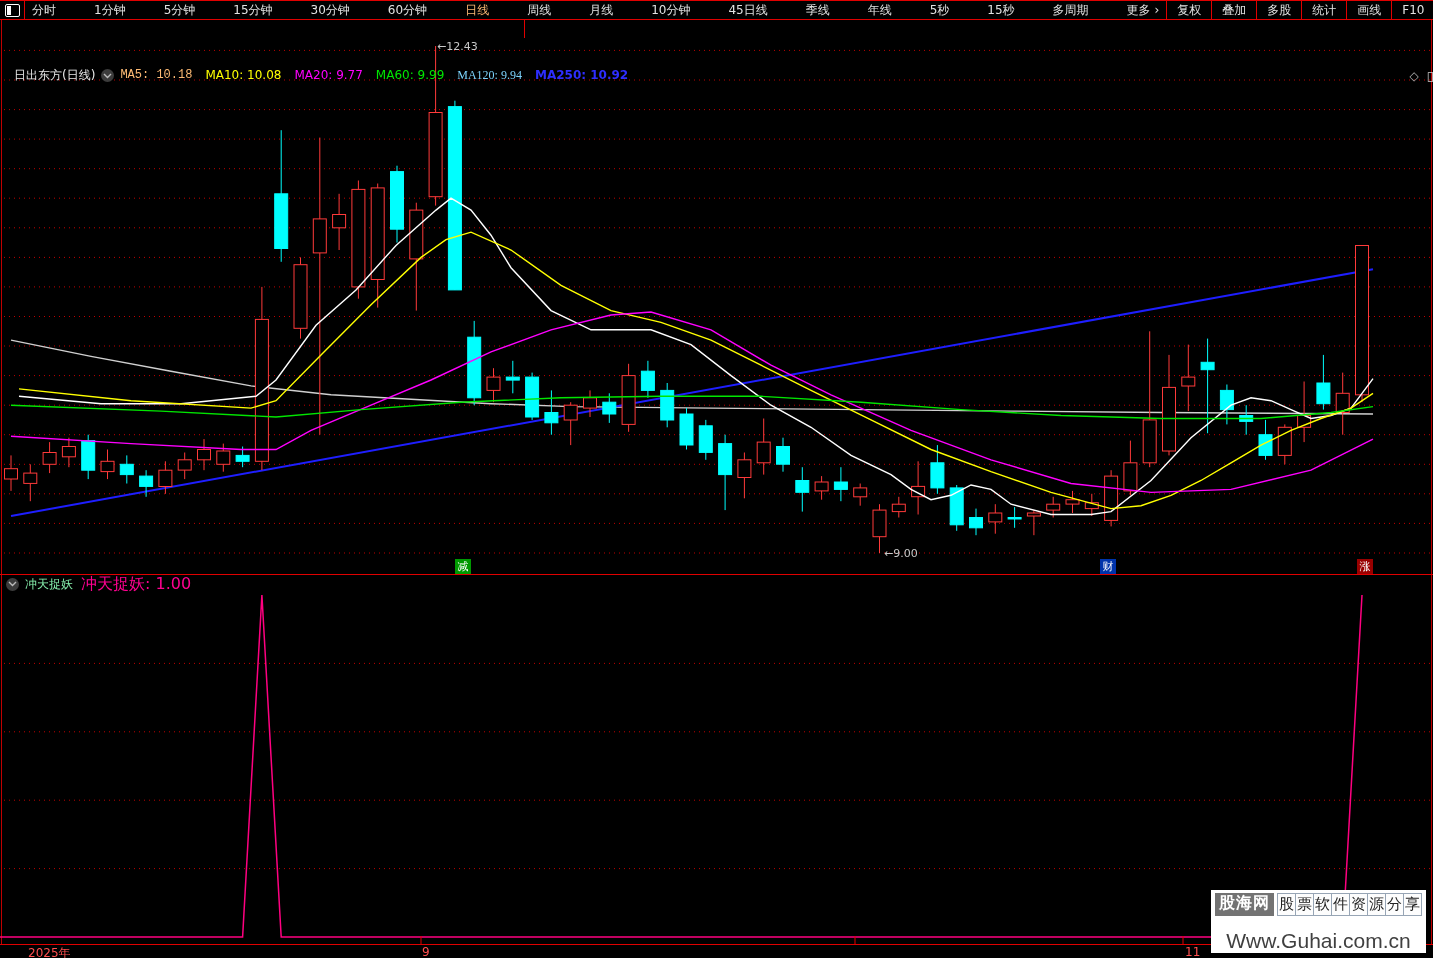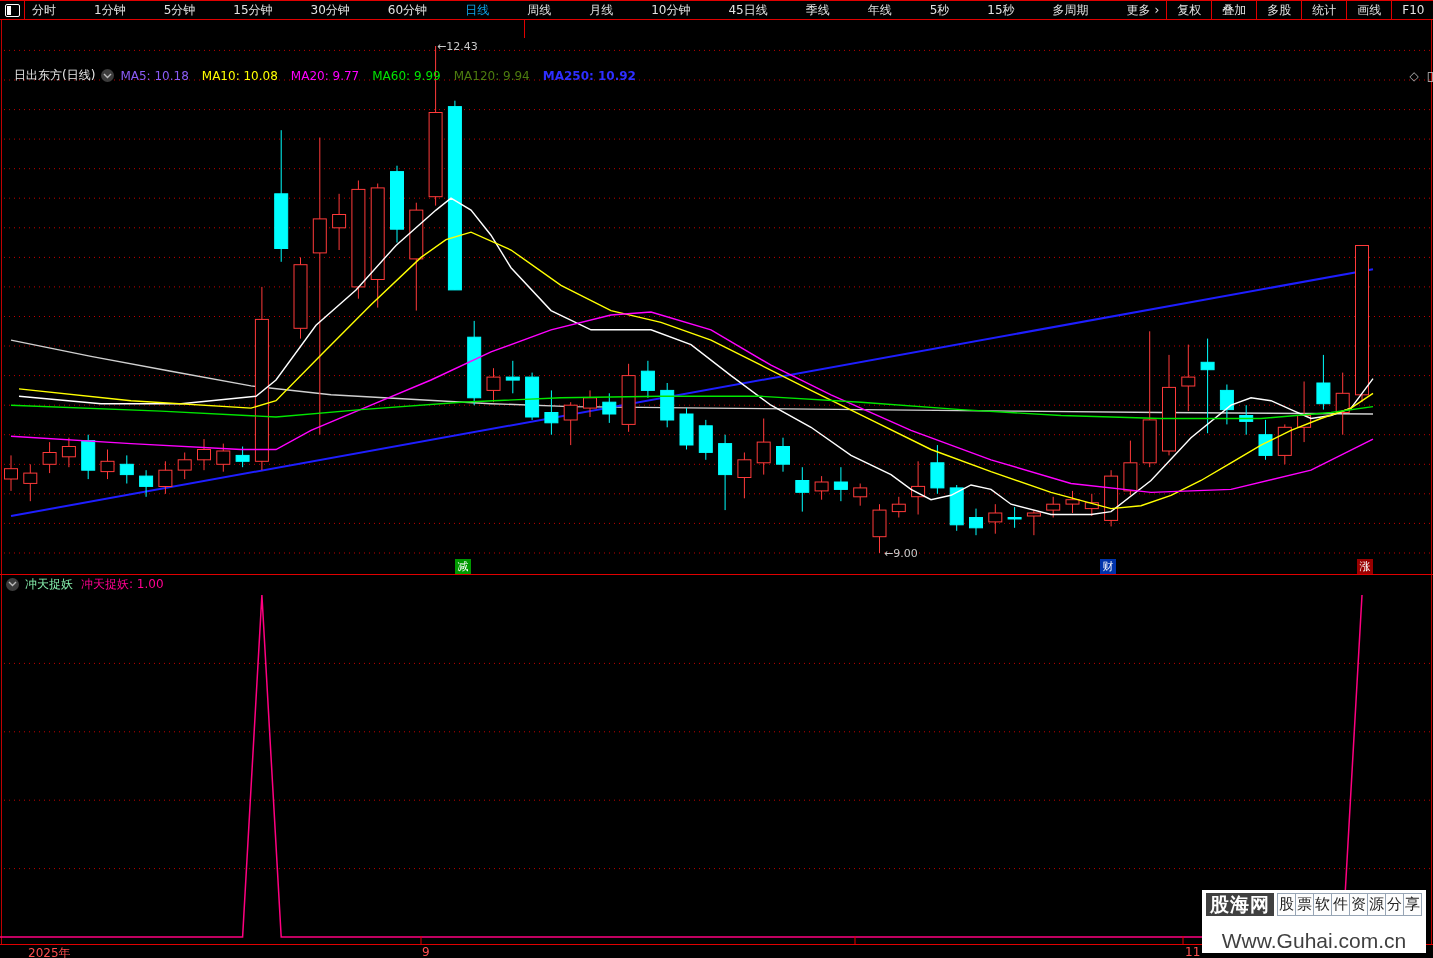--- a/index.html
+++ b/index.html
@@ -7,21 +7,21 @@
        font-family:"DejaVu Sans",sans-serif;color:#ddd;}
   
   .toolbar{position:absolute;left:0;top:0;width:1433px;height:20px;box-sizing:border-box;
            border-top:1px solid #e00000;border-bottom:1px solid #e00000;
            display:flex;align-items:center;font-size:12px;background:#000;z-index:5;}
   .tb-icon{width:13px;height:11px;border:1px solid #fff;border-radius:2px;margin:0 4px 0 5px;
            position:relative;flex:0 0 auto;}
   .tb-icon::after{content:"";position:absolute;left:1px;top:1px;bottom:1px;width:4px;background:#fff;}
   .tb-sep{width:1px;height:18px;background:#e00000;flex:0 0 auto;}
   .tb-item{padding:0 7px;color:#e2e2e2;white-space:nowrap;cursor:default;}
-  .tb-item.active{color:#0ea5e9;}
+  .tb-item.active{color:#fdba74;}
   .tb-spacer{flex:1;}
   .tb-right{display:flex;height:18px;align-items:center;}
   .tb-right .tb-item{border-left:1px solid #e00000;height:18px;line-height:18px;padding:0 10px;}
   
   .hdr{position:absolute;left:9px;top:21px;width:1433px;height:17px;display:flex;
        align-items:center;font-size:12px;z-index:4;margin-top:46px;}
   .symbol{color:#e8e8e8;margin-left:5px;}
   .circle-icon{width:13px;height:13px;border-radius:50%;background:#3c3c3c;display:inline-flex;
                align-items:center;justify-content:center;margin:0 6px;flex:0 0 auto;}
   .ma-label{margin-right:13px;white-space:nowrap;}
@@ -33,27 +33,27 @@
   .sep-main{position:absolute;left:0;top:574px;width:1433px;height:1px;background:#e00000;}
   .axis-line{position:absolute;left:0;top:944px;width:1433px;height:1px;background:#e00000;}
   
   svg#chart-svg{position:absolute;left:0;top:0;z-index:1;}
   .flag{position:absolute;top:559px;width:16px;height:15px;line-height:15px;text-align:center;
         color:#fff;font-size:11px;z-index:3;}
   .anno{position:absolute;font-size:11px;color:#c8c8c8;z-index:3;white-space:nowrap;}
   .ind-hdr{position:absolute;left:0;top:576px;height:16px;display:flex;align-items:center;
            font-size:12px;z-index:3;}
   .ind-name{color:#86efac;margin-right:8px;}
-  .ind-value{font-size:12px;}
+  .ind-value{font-size:16px;}
   .axlbl{position:absolute;top:945px;font-size:12px;color:#ff5050;z-index:3;white-space:nowrap;}
   
   .wm{position:absolute;right:7px;bottom:5px;background:#fff;padding:3px 4px 2px 4px;z-index:6;
       line-height:1;}
   .wm-row1{display:flex;align-items:stretch;}
-  .wm-brand{background:#404040;color:#fff;font-weight:bold;font-size:19px;padding:2px 4px;
+  .wm-brand{background:#737373;color:#fff;font-weight:bold;font-size:16px;padding:2px 4px;
             letter-spacing:1px;white-space:nowrap;}
   .wm-tag{display:flex;margin-left:4px;}
   .wm-tag span{display:inline-block;width:17px;height:21px;line-height:21px;text-align:center;
                border:1px solid #97a5b5;margin-left:-1px;color:#222;font-size:15px;background:#fdfdfd;}
   .wm-url{color:#404040;font-weight:normal;font-size:21px;margin-top:14px;text-align:center;
           font-family:"Liberation Sans",sans-serif;white-space:nowrap;}
 </style>
 </head>
 <body>
 
@@ -270,25 +270,25 @@
 </div>
 
 <div class="hdr">
   <span class="symbol">日出东方(日线)</span>
   <span class="circle-icon">
     <svg width="9" height="6">
         <path d="M1 1 L4.5 4.5 L8 1" stroke="#bbb" stroke-width="1.4" fill="none"></path>
       </svg>
   </span>
   <span id="ma-labels" style="display:flex;">
-      <span class="ma-label" style="color: #8b5cf6;">MA5: 10.18</span>
+      <span class="ma-label" style="color: #fdba74; font-family: Liberation Mono, monospace;">MA5: 10.18</span>
       <span class="ma-label" style="color: rgb(255, 255, 0);">MA10: 10.08</span>
       <span class="ma-label" style="color: rgb(255, 0, 255);">MA20: 9.77</span>
       <span class="ma-label" style="color: rgb(0, 230, 0);">MA60: 9.99</span>
-      <span class="ma-label" style="color: #4d7c0f;">MA120: 9.94</span>
+      <span class="ma-label" style="color: #7dd3fc; font-family: Liberation Serif, serif;">MA120: 9.94</span>
       <span class="ma-label" style="color: rgb(46, 46, 255); font-weight: bold;">MA250: 10.92</span>
     </span>
   <span class="hdr-right">
     <span style="color:#aaa;">◇</span>
     <span style="color:#ccc;">◨</span>
   </span>
 </div>
 
 <div class="hdr-cursor"></div>
 <div class="vline-left"></div>

